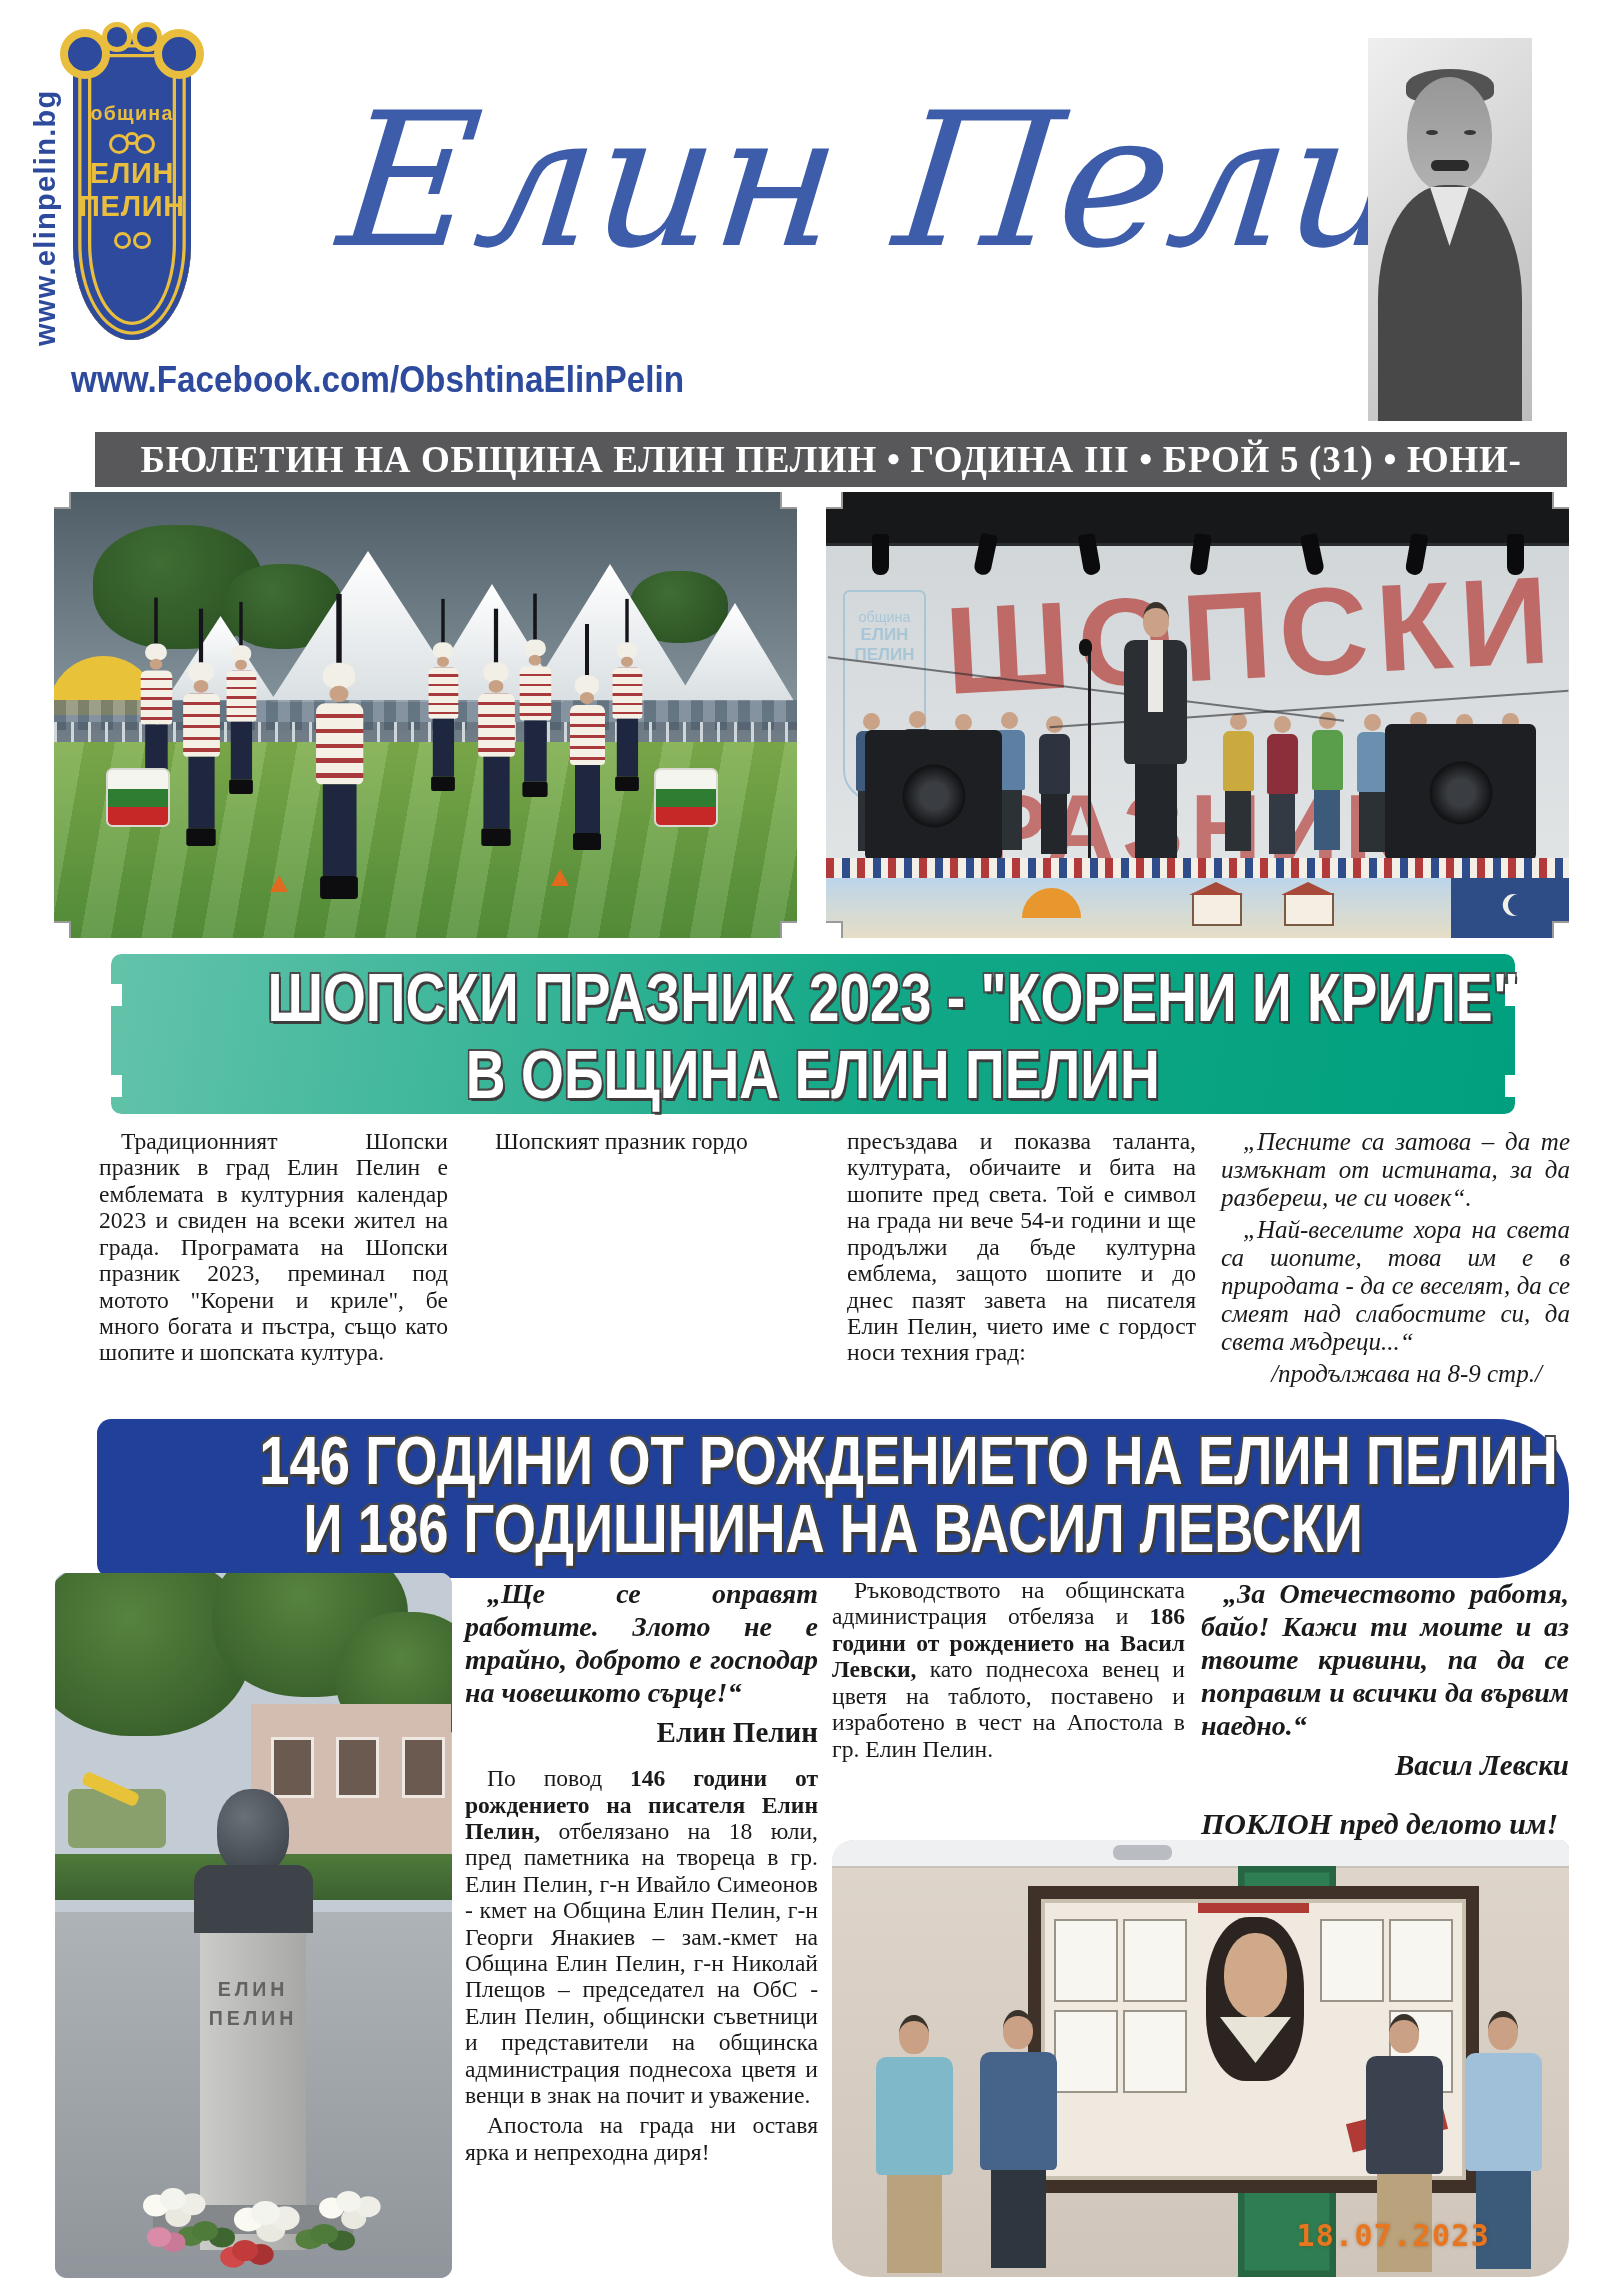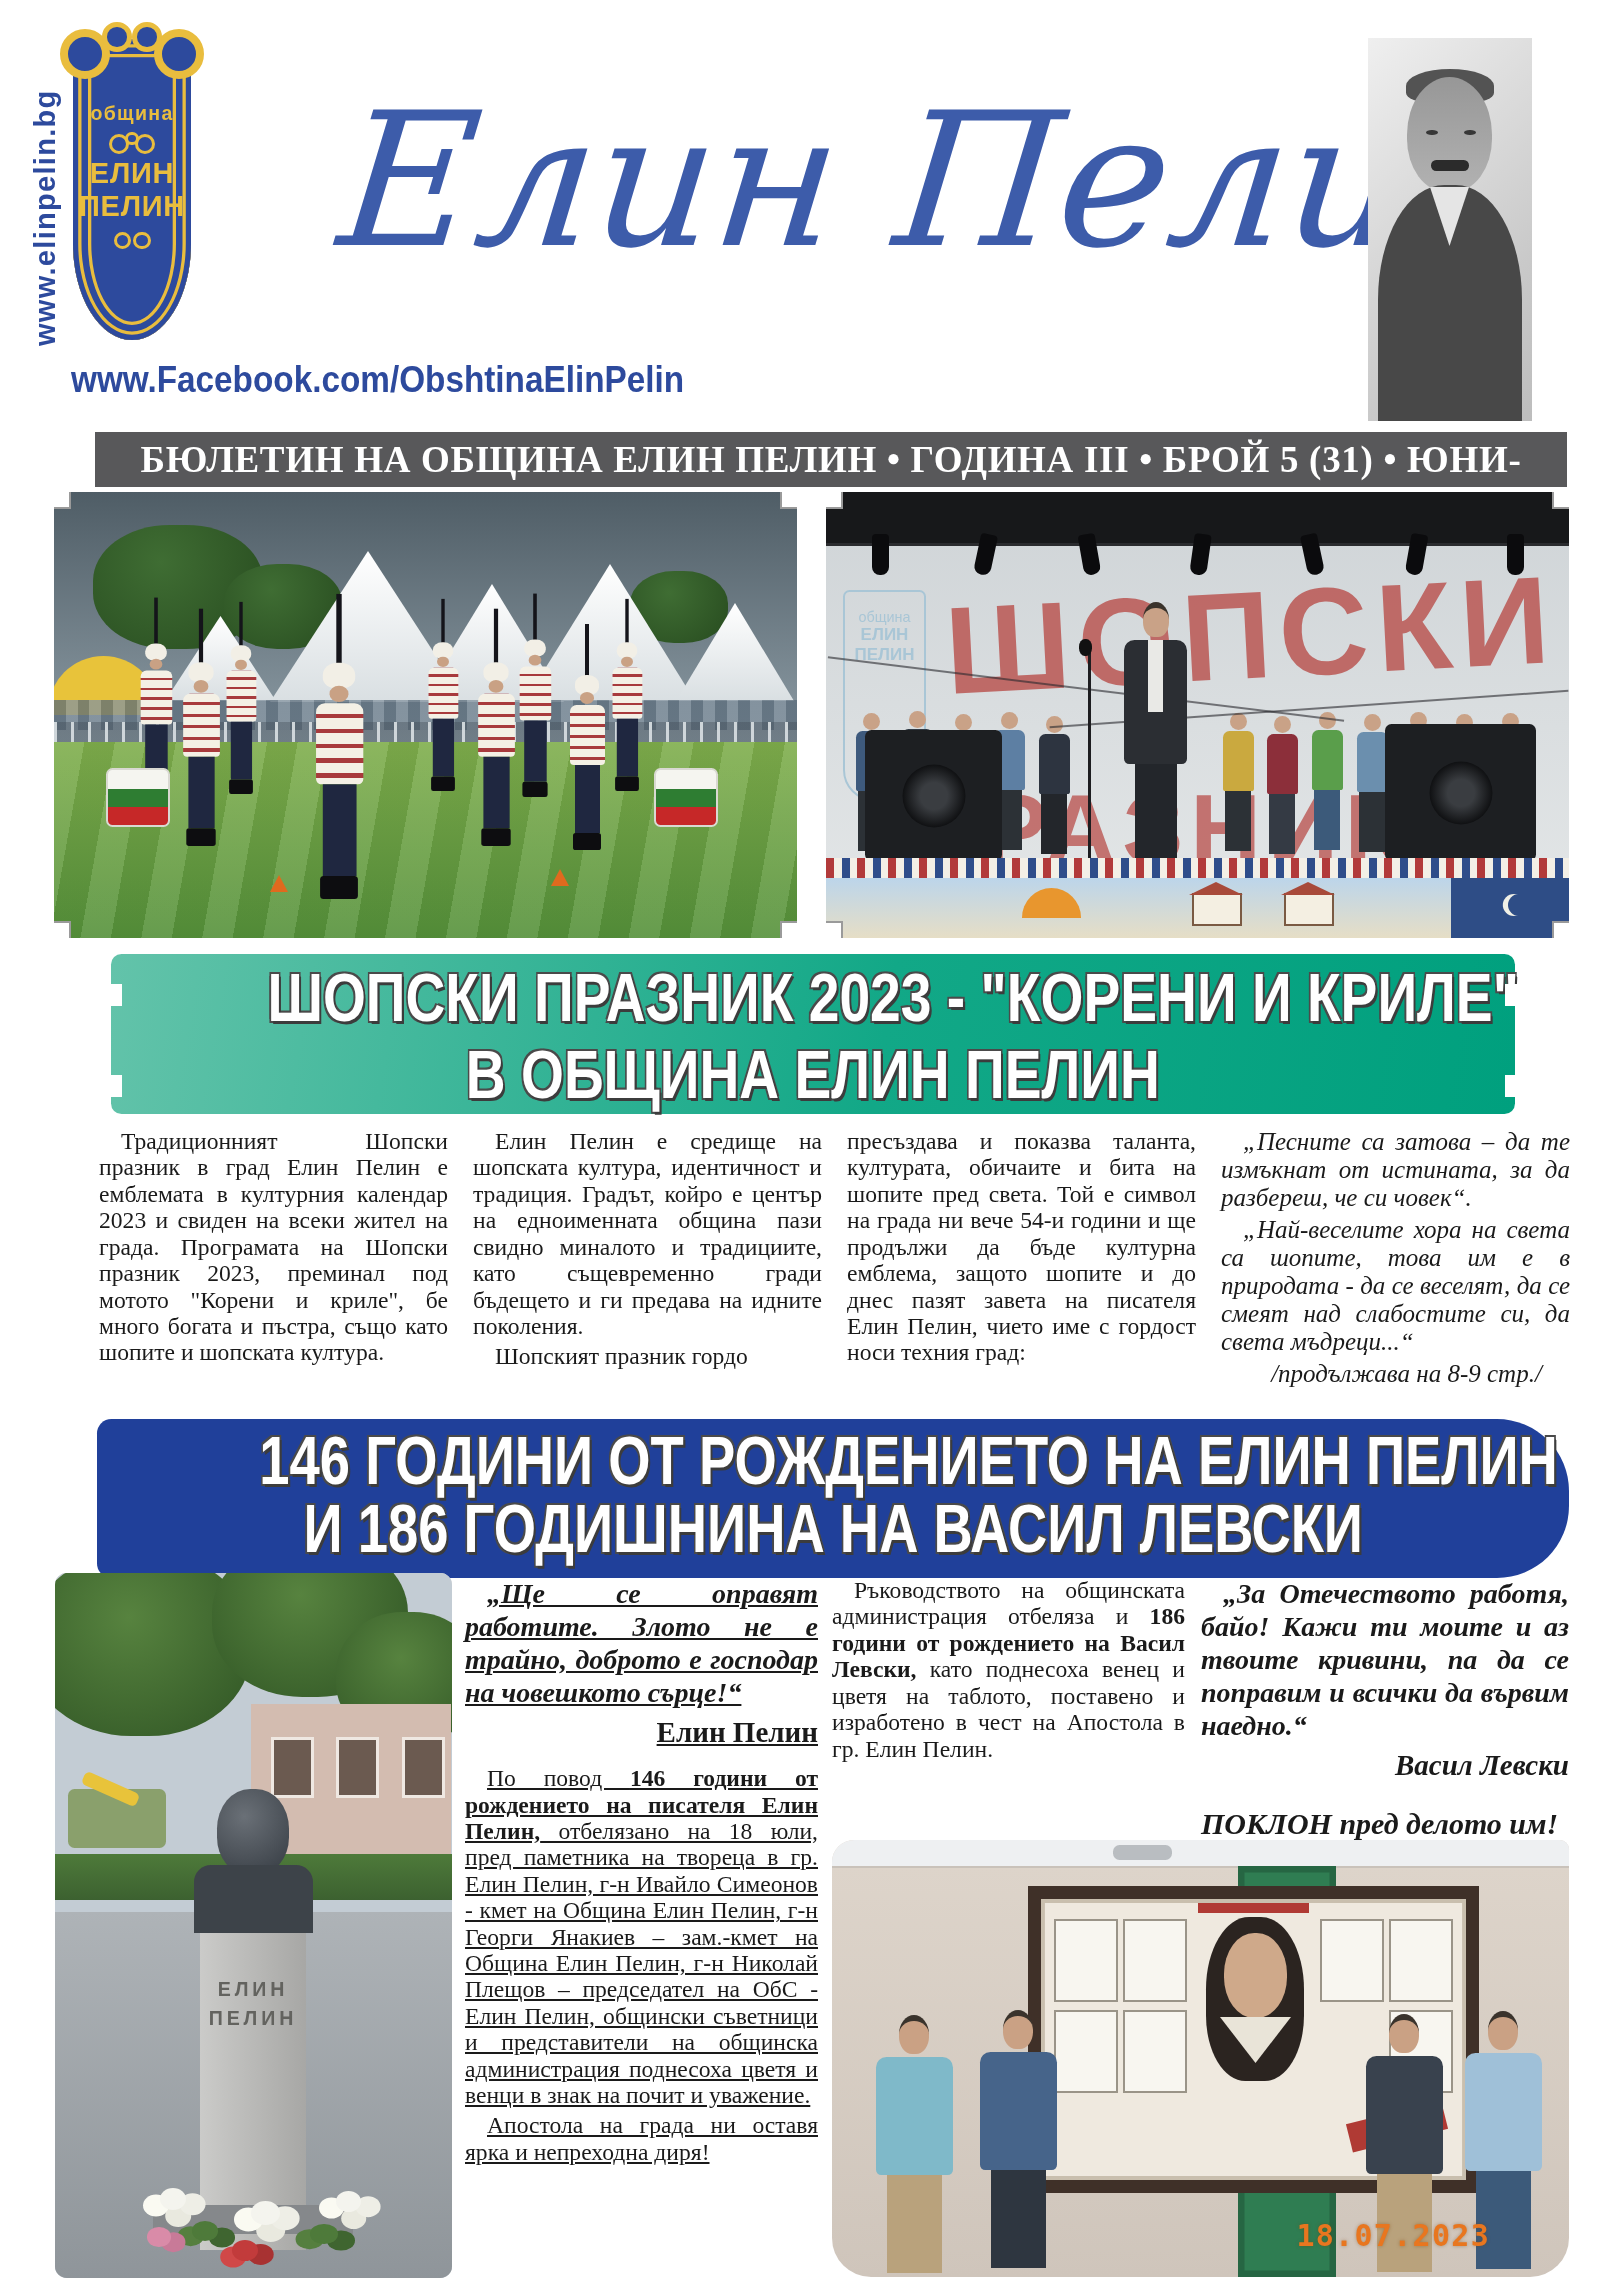--- a/index.html
+++ b/index.html
@@ -161,21 +161,21 @@
   .mn-ped{position:absolute;left:145px;top:360px;width:106px;height:275px;
     background:linear-gradient(90deg,#cbcbc9,#a7a7a5);text-align:center;color:#63635f;
     font-family:"Liberation Sans",sans-serif;font-weight:bold;letter-spacing:3.9px;font-size:19.6px;padding-top:42px;line-height:1.5;}
   .mn-base{position:absolute;left:98px;top:632px;width:200px;height:29px;background:#85888b;}
   .fl{position:absolute;border-radius:50%;}
   .fl.w{background:#f4f4ee;box-shadow:19.6px 5.2px 0 #eeeee6,-17px 6.5px 0 #fafaf2,5.2px 17px 0 #e9e9df;}
   .fl.g{background:#4e7a3a;box-shadow:17px 6.5px 0 #3f6530,-14.4px 5.2px 0 #557f3f;}
   .fl.r{background:#c23b3b;box-shadow:15.7px 3.9px 0 #a83232,-11.8px 6.5px 0 #d04848;}
   .fl.p{background:#d98ba8;box-shadow:14.4px 5.2px 0 #c87a98;}
 
-  #cols-bottom2{left:465px;top:1577px;width:353px;text-decoration:underline;}
+  #cols-bottom2{left:465px;top:1577px;width:353px;}
   #cols-bottom3{left:832px;top:1577px;width:353px;}
   #cols-bottom4{left:1201px;top:1577px;width:368px;}
 
   #photo-levski{left:832px;top:1840px;width:737px;height:437px;border-radius:22px 9.2px 39px 39px;
     background:linear-gradient(180deg,#ded5cb,#cfc5bb);}
   .lv-ceil{position:absolute;left:0;top:0;width:100%;height:26px;background:#eef0f2;border-bottom:2.6px solid #c9c2ba;}
   .lv-lamp{position:absolute;left:281px;top:5.2px;width:59px;height:14.4px;background:#b9bdc1;border-radius:6.5px;}
   .lv-door{position:absolute;left:406px;top:26px;width:98px;height:411px;background:#2f7d52;
     box-shadow:inset 0 0 0 6.5px rgba(0,0,0,.18);}
   .lv-frame{position:absolute;left:196px;top:46px;width:425px;height:281px;background:#efe9df;
@@ -453,21 +453,20 @@
     <i class="b-notch" style="right:-6.5px;bottom:17px"></i>
     <div style="margin-top:5.2px"><span class="bl">ШОПСКИ ПРАЗНИК 2023 - "КОРЕНИ И КРИЛЕ"</span></div>
     <div><span class="bl">В ОБЩИНА ЕЛИН ПЕЛИН</span></div>
   </div>
 
   <div class="cols" id="cols-top">
     <div class="col">
       <p>Традиционният Шопски празник в град Елин Пелин е емблемата в културния календар 2023 и свиден на всеки жител на града. Програмата на Шопски празник 2023, преминал под мотото "Корени и криле", бе много богата и пъстра, също като шопите и шопската култура.</p>
     </div>
     <div class="col">
-      <p>Елин Пелин е средище на шопската култура, идентичност и традиция. Градът, койро е център на едноименната община пази свидно миналото и традициите, като същевременно гради бъдещето и ги предава на идните поколения.</p>
       <p>Шопският празник гордо</p>
     </div>
     <div class="col">
       <p style="text-indent:0">пресъздава и показва таланта, културата, обичаите и бита на шопите пред света. Той е символ на града ни вече 54-и години и ще продължи да бъде културна емблема, защото шопите и до днес пазят завета на писателя Елин Пелин, чието име с гордост носи техния град:</p>
     </div>
     <div class="col ital" id="col4-top">
       <p>„Песните са затова – да те измъкнат от истината, за да разбереш, че си човек“.</p>
       <p>„Най-веселите хора на света са шопите, това им е в природата - да се веселят, да се смеят над слабостите си, да света мъдреци...“</p>
       <p style="text-align:center">/продължава на 8-9 стр./</p>
     </div>

